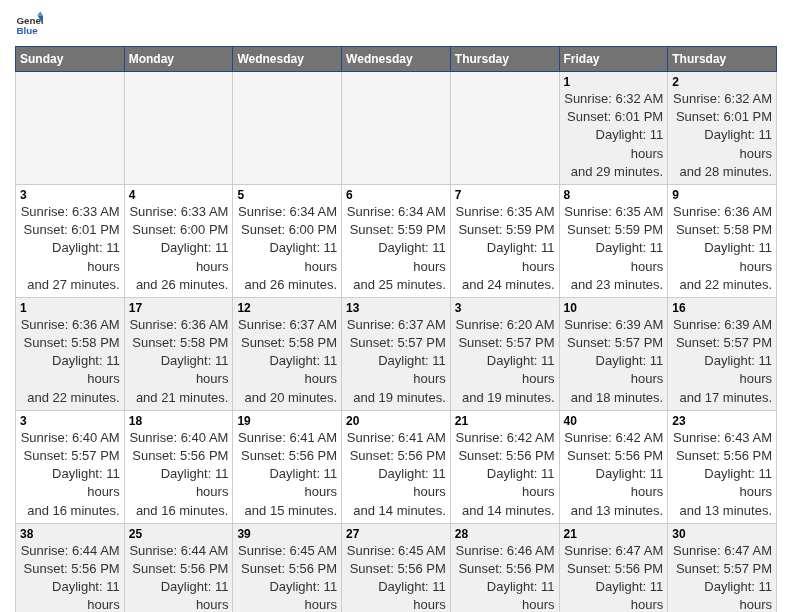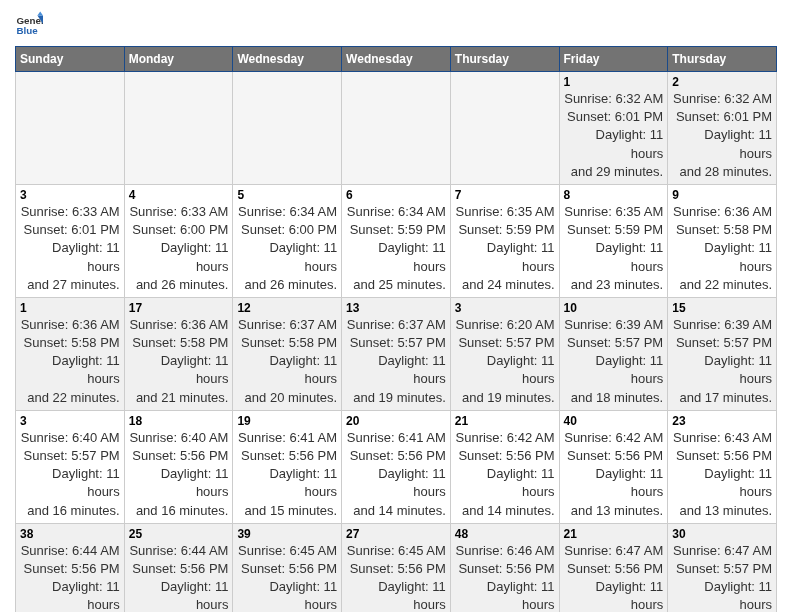--- a/index.html
+++ b/index.html
@@ -227,21 +227,21 @@
 and 19 minutes.</div>
           </td>
           <td class="shaded">
             <span class="day-num">10</span>
             <div class="day-info" style="white-space: pre-line;">Sunrise: 6:39 AM
 Sunset: 5:57 PM
 Daylight: 11 hours
 and 18 minutes.</div>
           </td>
           <td class="shaded">
-            <span class="day-num">15</span>
+            <span class="day-num">16</span>
             <div class="day-info" style="white-space: pre-line;">Sunrise: 6:39 AM
 Sunset: 5:57 PM
 Daylight: 11 hours
 and 17 minutes.</div>
           </td>
         </tr>
         <tr>
           <td>
             <span class="day-num">3</span>
             <div class="day-info" style="white-space: pre-line;">Sunrise: 6:40 AM
@@ -315,21 +315,21 @@
 and 11 minutes.</div>
           </td>
           <td class="shaded">
             <span class="day-num">27</span>
             <div class="day-info" style="white-space: pre-line;">Sunrise: 6:45 AM
 Sunset: 5:56 PM
 Daylight: 11 hours
 and 10 minutes.</div>
           </td>
           <td class="shaded">
-            <span class="day-num">48</span>
+            <span class="day-num">28</span>
             <div class="day-info" style="white-space: pre-line;">Sunrise: 6:46 AM
 Sunset: 5:56 PM
 Daylight: 11 hours
 and 10 minutes.</div>
           </td>
           <td class="shaded">
             <span class="day-num">21</span>
             <div class="day-info" style="white-space: pre-line;">Sunrise: 6:47 AM
 Sunset: 5:56 PM
 Daylight: 11 hours

